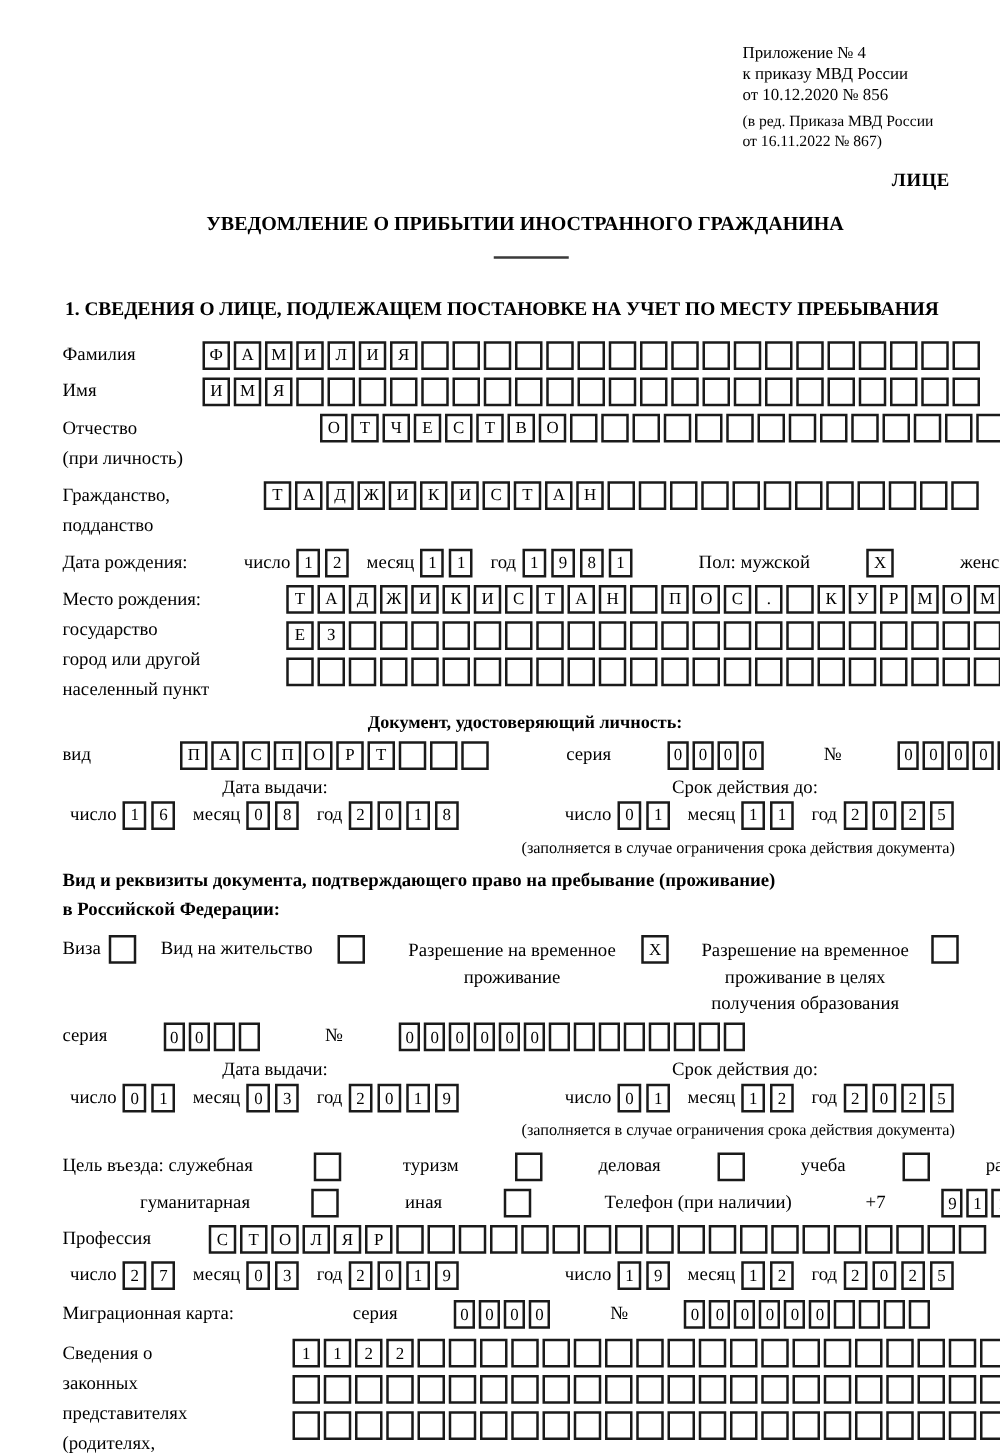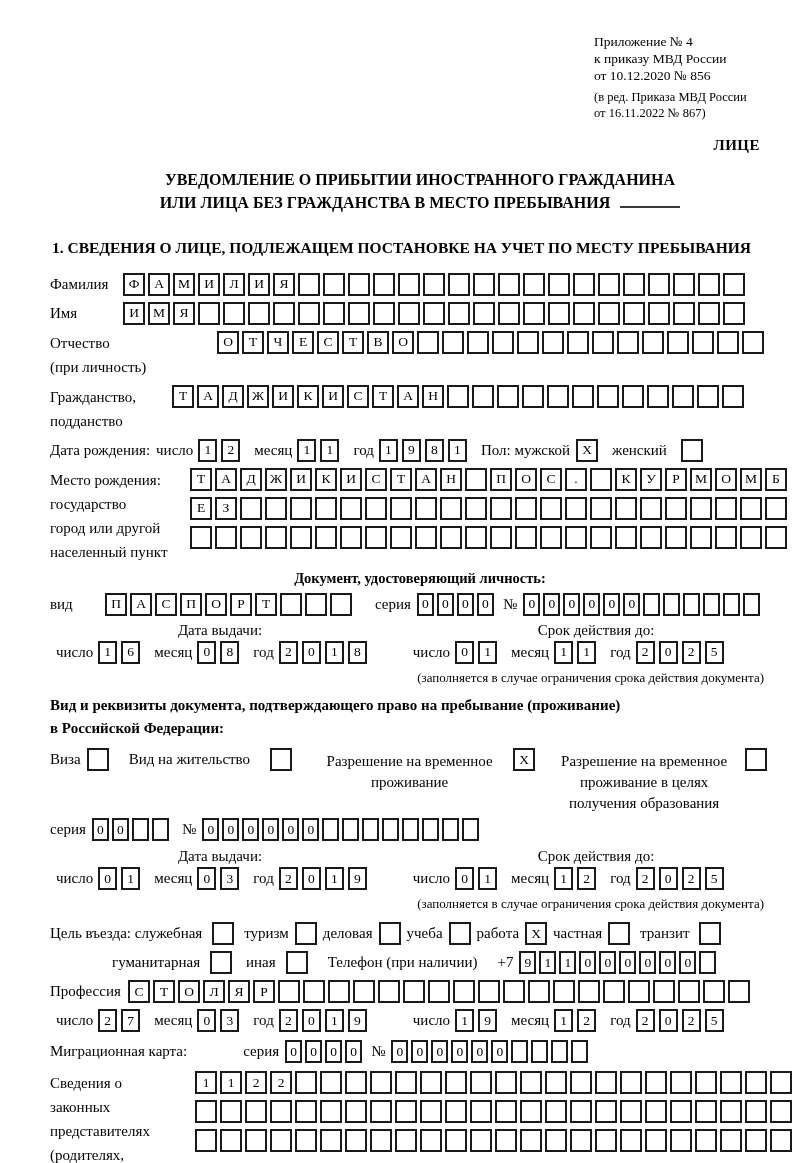--- a/index.html
+++ b/index.html
@@ -6,21 +6,21 @@
   .page{position:relative;width:800px;min-height:1163px;box-sizing:border-box;
         padding:34px 10px 24px 50px;background:#fff;color:#000;
         font-family:"Liberation Serif","DejaVu Serif",serif;font-size:15px;}
   .appendix{width:192px;margin-left:auto;margin-right:4px;line-height:1.25;font-size:13.5px;}
   .appendix .ed{font-size:12.5px;margin-top:4px;line-height:1.3;}
   .appendix .ed+.ed{margin-top:0;}
   .forma{text-align:right;margin:16px 30px 0 0;font-weight:bold;font-size:15px;letter-spacing:.5px;}
   .title{text-align:center;font-weight:bold;font-size:16px;line-height:1.45;margin-top:14px;}
   .blank{display:inline-block;width:60px;height:13px;border-bottom:2px solid #3a3a3a;margin-left:10px;}
   .sect{font-weight:bold;font-size:15.5px;margin:24px 0 16px 2px;}
-  .row{display:flex;align-items:flex-start;margin-bottom:6px;}
+  .row{display:flex;align-items:flex-start;margin-bottom:6px;gap:39px;}
   .lbl{flex:0 0 auto;padding-top:3px;}
   .lblcol{flex:0 0 auto;line-height:1.6;}
   .w73{width:73px;} .w167{width:167px;} .w122{width:122px;} .w140{width:140px;} .w145{width:145px;}
   .w55{width:55px;} .w78{width:78px;}
   .cells{display:inline-flex;flex-wrap:nowrap;}
   .cell{box-sizing:border-box;flex:0 0 auto;width:22px;height:23px;margin-right:3px;
         border:2px solid #1a1a1a;display:inline-flex;align-items:center;justify-content:center;
         font-size:13.5px;background:#fff;}
   .scell .cell{width:17px;}
   .cbx .cell{width:22px;margin-right:0;}
@@ -54,21 +54,21 @@
     <div>к приказу МВД России</div>
     <div>от 10.12.2020 № 856</div>
     <div class="ed">(в ред. Приказа МВД России</div>
     <div class="ed">от 16.11.2022 № 867)</div>
   </div>
 
   <div class="forma">ЛИЦЕ</div>
 
   <div class="title">
     <div>УВЕДОМЛЕНИЕ О ПРИБЫТИИ ИНОСТРАННОГО ГРАЖДАНИНА</div>
-    <div><span>ИЛИ ЛИЦА БЕЗ ГРАЖДАНСТВА В МЕСТО ПРЕБЫВАНИЯ</span><span class="blank"></span></div>
+    <div><span class="blank"></span></div>
   </div>
 
   <div class="sect">1. СВЕДЕНИЯ О ЛИЦЕ, ПОДЛЕЖАЩЕМ ПОСТАНОВКЕ НА УЧЕТ ПО МЕСТУ ПРЕБЫВАНИЯ</div>
 
   <div class="row">
     <div class="lbl w73">Фамилия</div>
     <div class="cells">
         <span class="cell">Ф</span>
         <span class="cell">А</span>
         <span class="cell">М</span>

